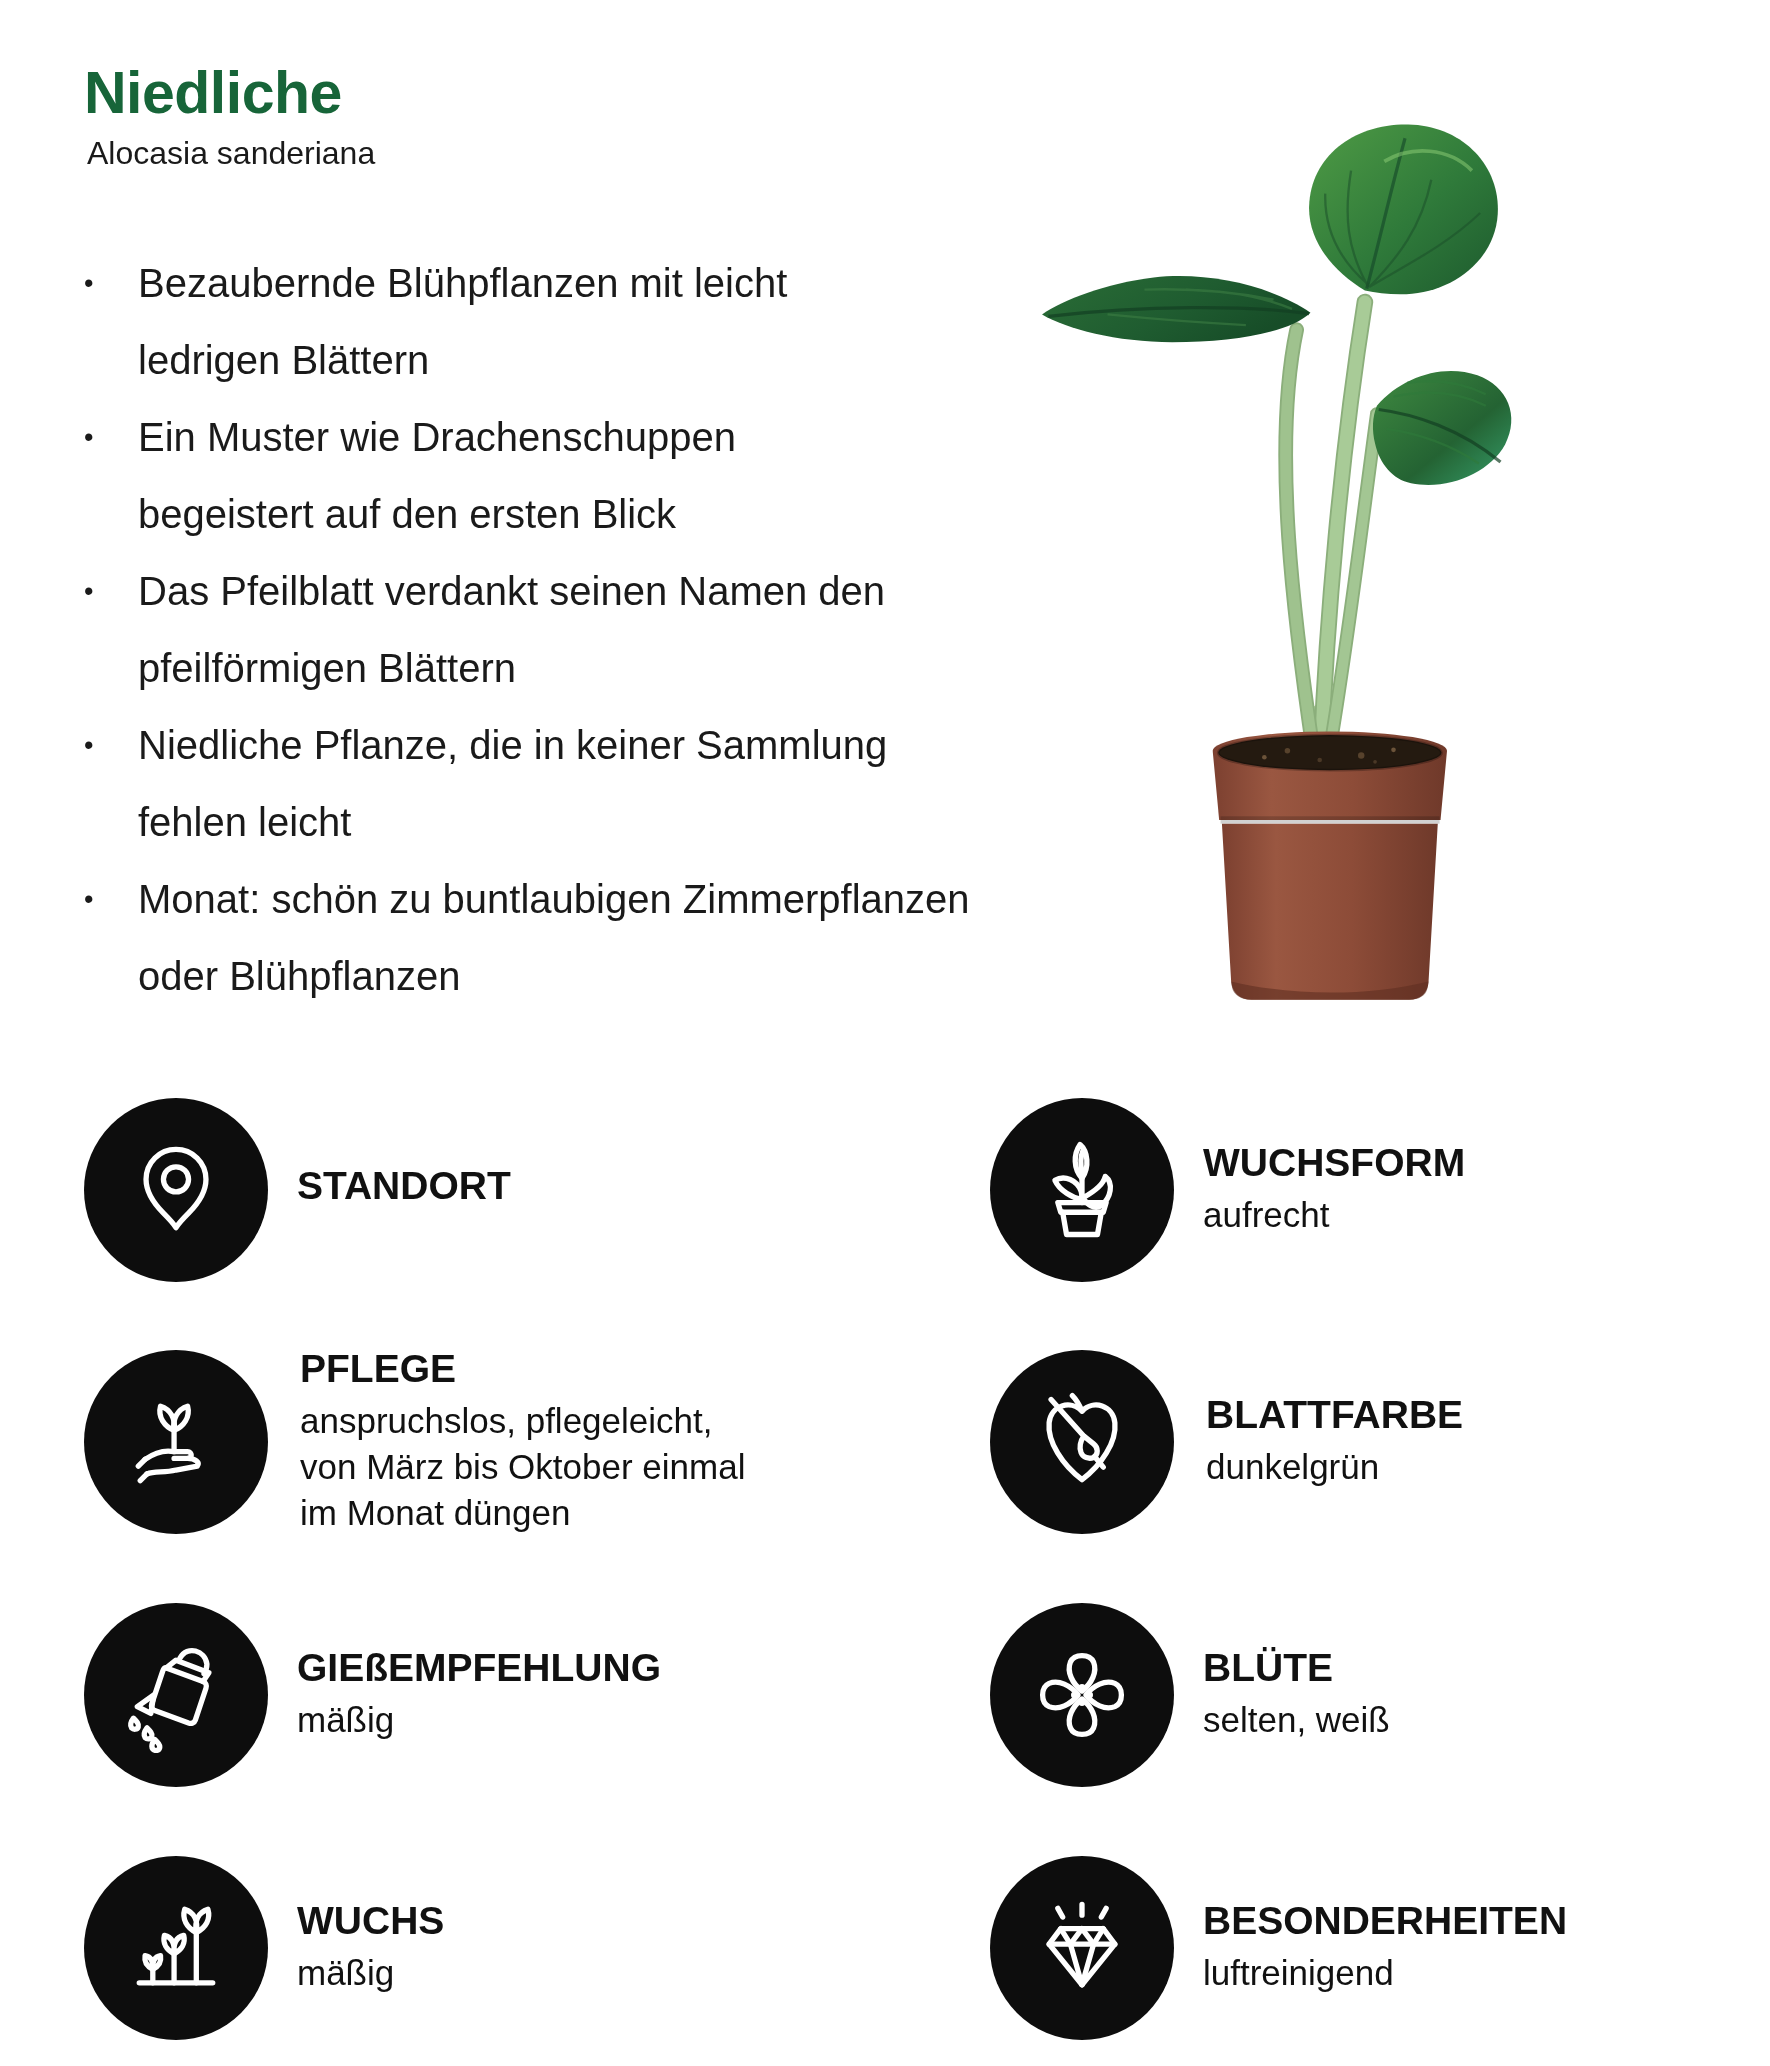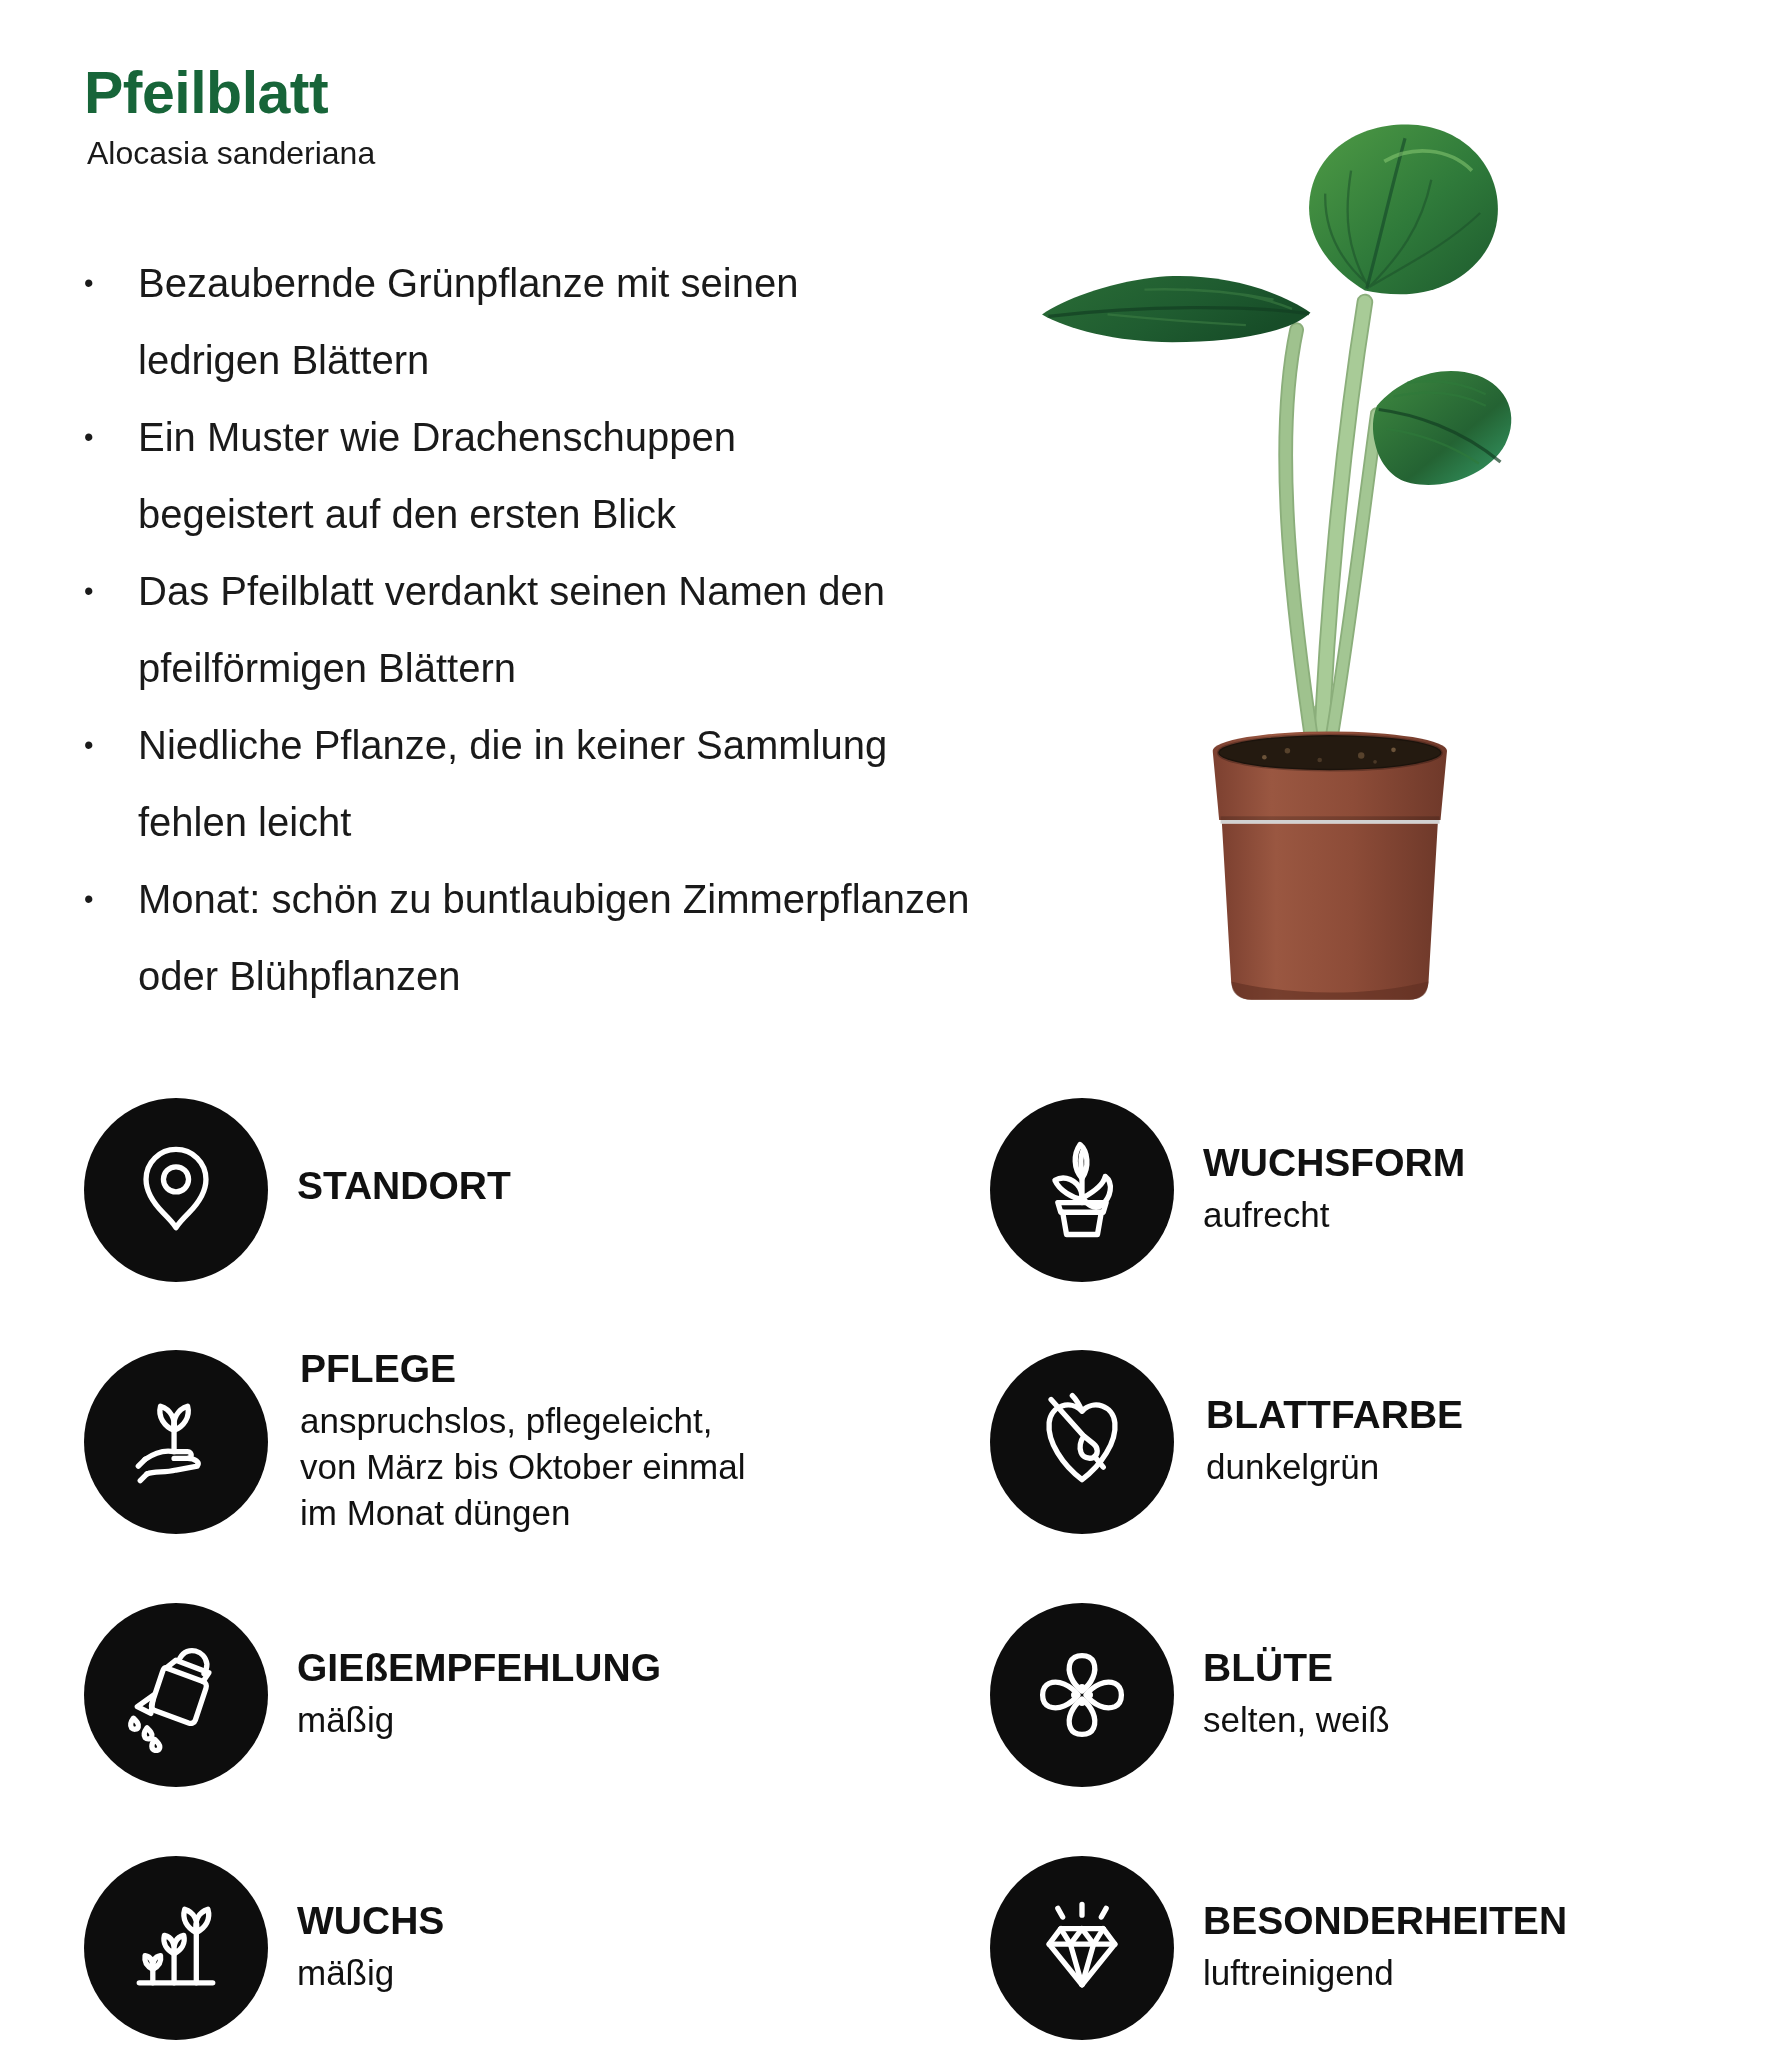--- a/index.html
+++ b/index.html
@@ -92,27 +92,27 @@
     color:#111111;
   }
   .ic{stroke:#ffffff;stroke-width:5.5;fill:none;stroke-linecap:round;stroke-linejoin:round;}
   .icf{fill:#ffffff;stroke:none;}
 </style>
 </head>
 <body>
 
 <div class="page">
 
-  <div class="title">Pfeilblatt</div>
+  <div class="title">Niedliche</div>
   <div class="subtitle">Alocasia sanderiana</div>
 
   <ul class="bullets">
     <li>
         <span class="bullet-mark">•</span>
-        <span class="bullet-text">Bezaubernde Grünpflanze mit seinen
+        <span class="bullet-text">Bezaubernde Blühpflanzen mit leicht
 ledrigen Blättern</span>
       </li>
     <li>
         <span class="bullet-mark">•</span>
         <span class="bullet-text">Ein Muster wie Drachenschuppen
 begeistert auf den ersten Blick</span>
       </li>
     <li>
         <span class="bullet-mark">•</span>
         <span class="bullet-text">Das Pfeilblatt verdankt seinen Namen den

